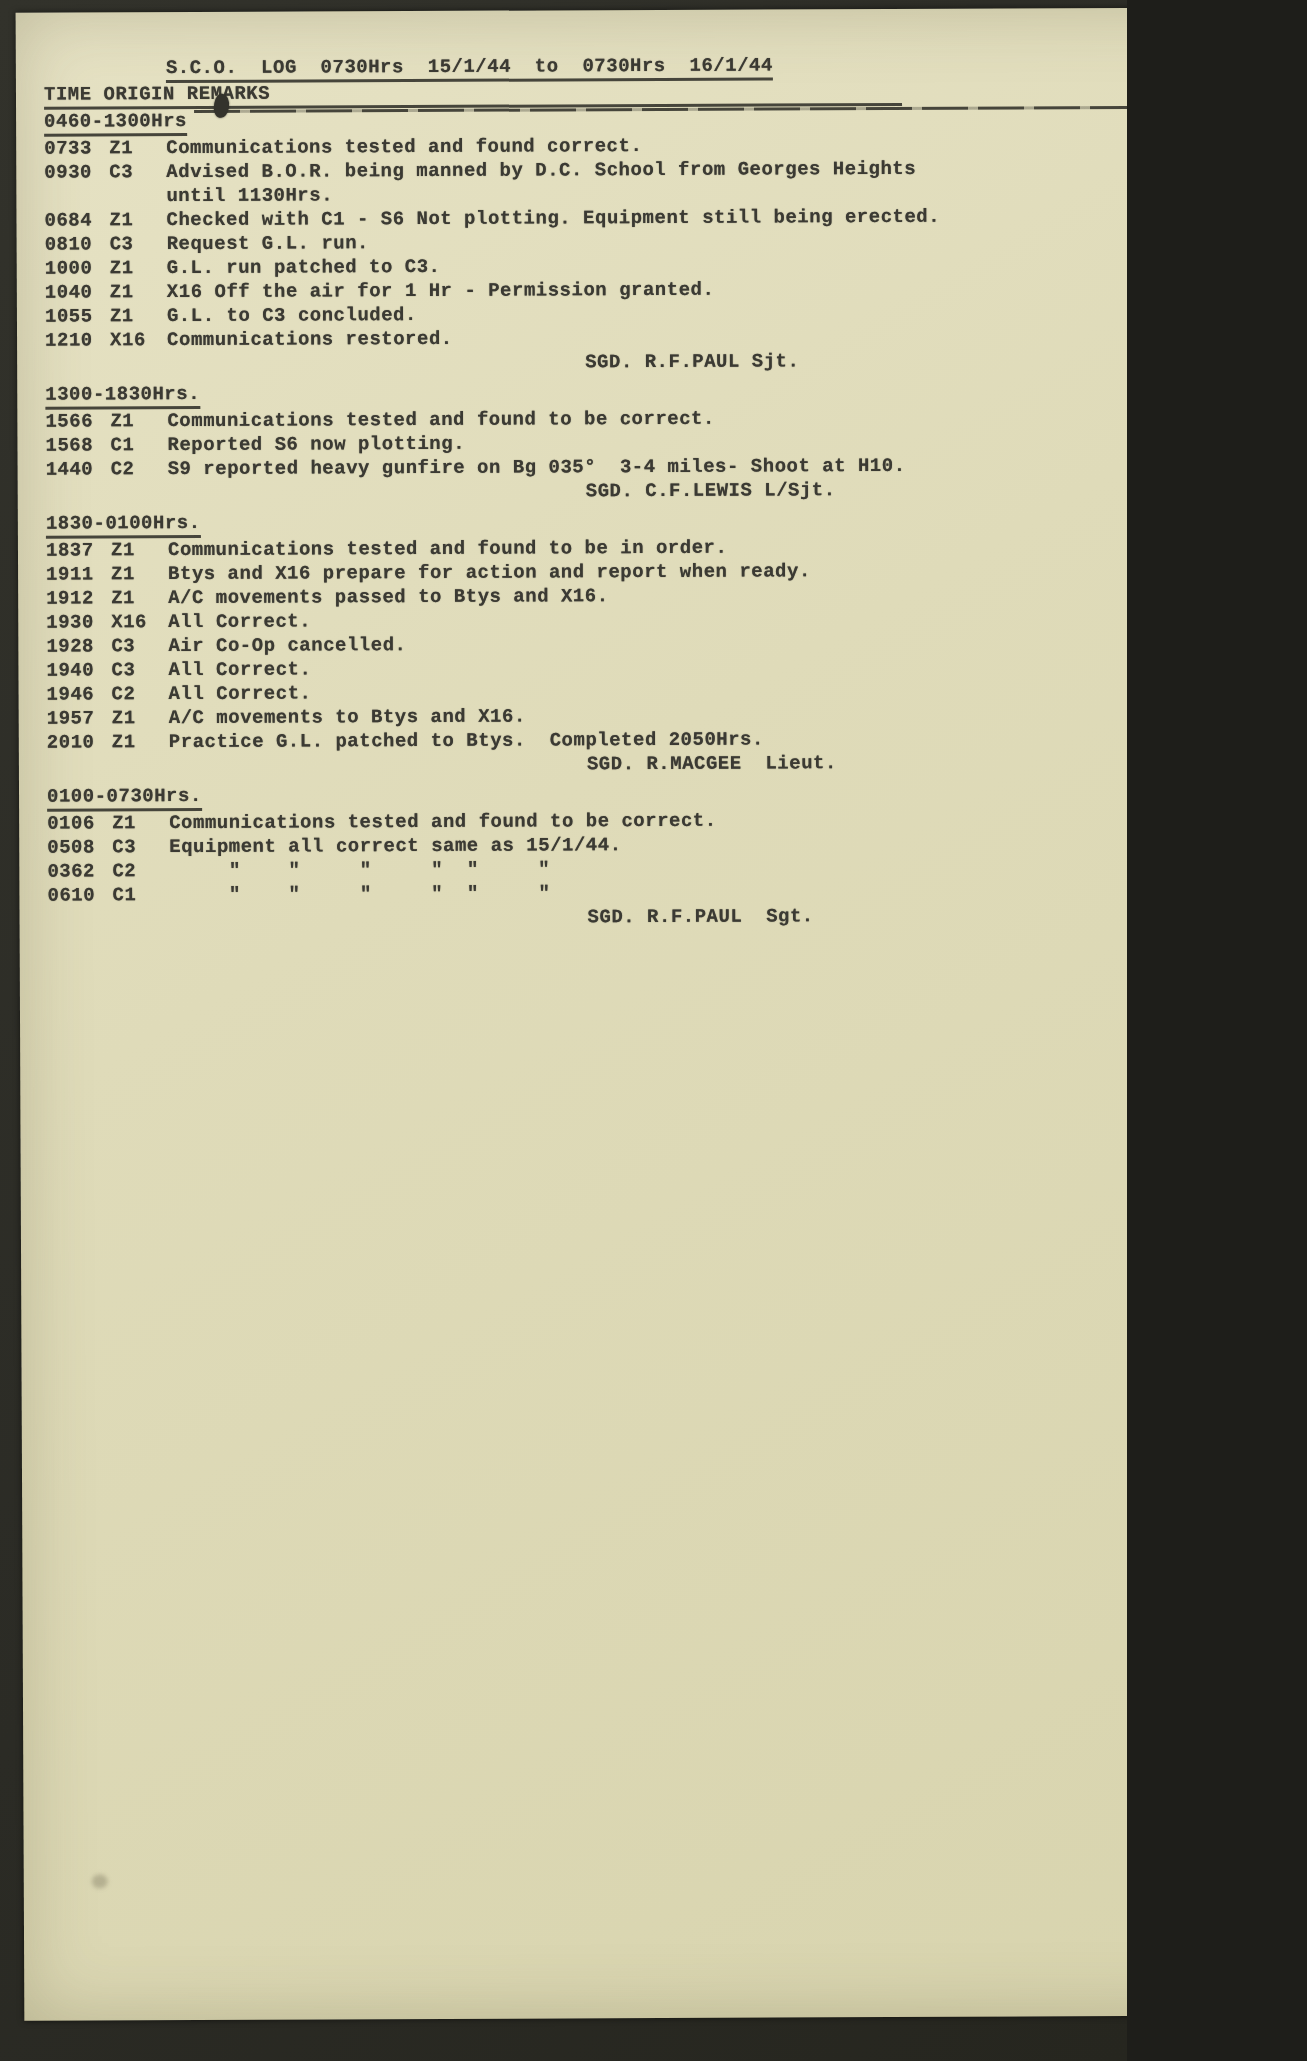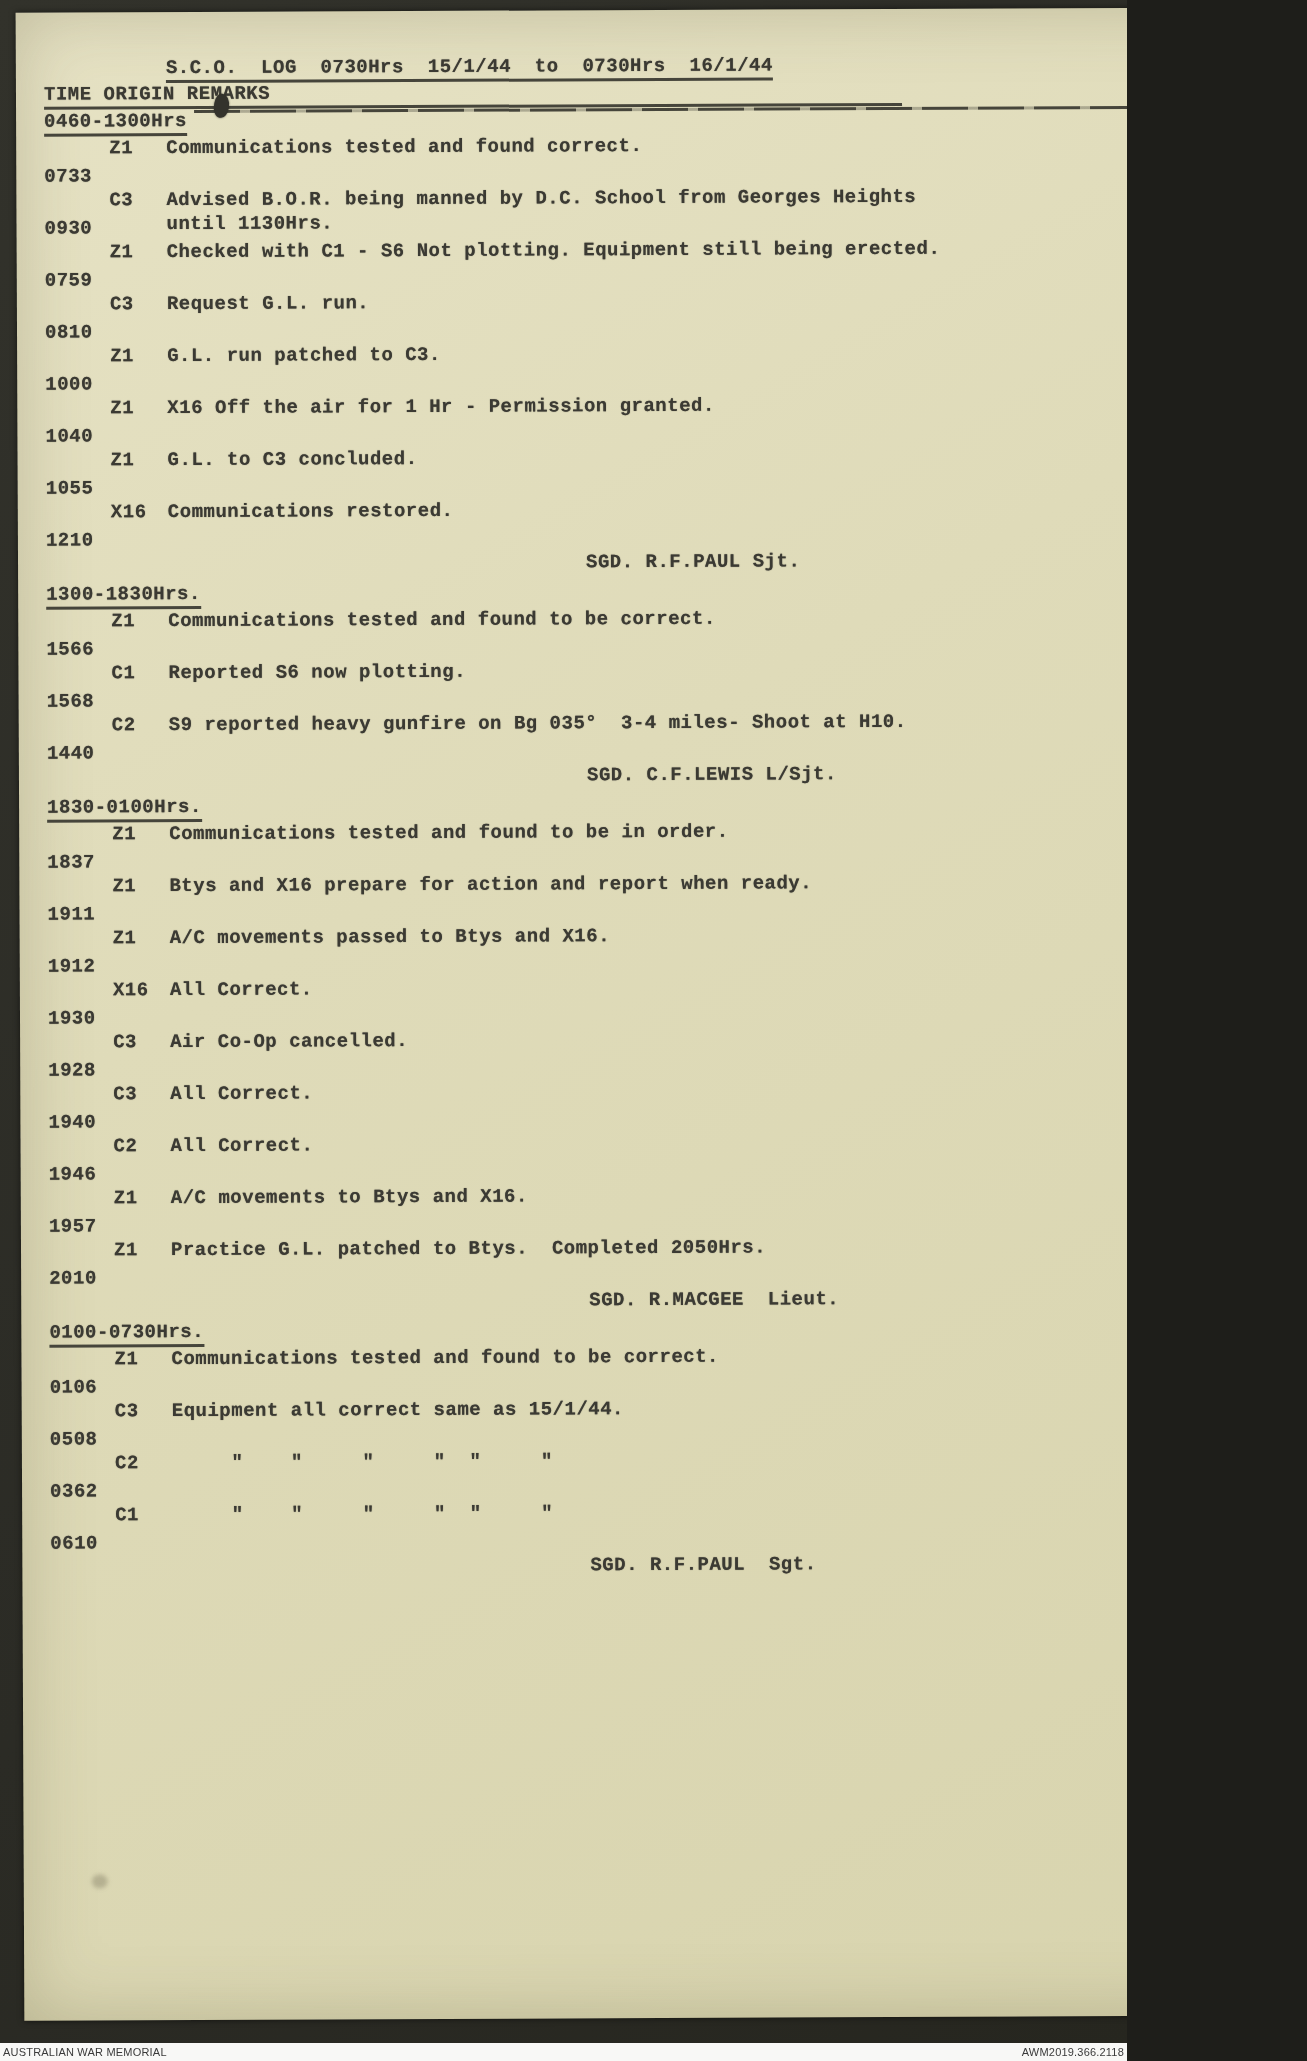--- a/index.html
+++ b/index.html
@@ -38,21 +38,21 @@
   }
   .sec-head-row { height:27px; }
   .section { margin-top:0px; }
   .section + .section { margin-top:6px; }
   .sec-head {
     display:inline-block;
     border-bottom:3px solid #46453b;
     white-space:pre;
   }
   .row { display:flex; }
-  .col-time  { width:65px; flex:none;margin-top:28px; }
+  .col-time  { width:65px; flex:none; }
   .col-origin{ width:57px; flex:none; }
   .col-remark{ white-space:pre-wrap; }
   .sig { margin-left:540px; white-space:pre; }
   .ink-blot {
     position:absolute; left:198px; top:82px; width:15px; height:24px;
     background:#34332c; border-radius:45% 55% 50% 50%;
     transform:rotate(8deg);
     box-shadow:0 0 2px rgba(40,40,34,0.8);
   }
   .smudge {
@@ -88,21 +88,21 @@
             <div class="col-origin">Z1</div>
             <div class="col-remark">Communications tested and found correct.</div>
           </div>
           <div class="row">
             <div class="col-time">0930</div>
             <div class="col-origin">C3</div>
             <div class="col-remark">Advised B.O.R. being manned by D.C. School from Georges Heights
 until 1130Hrs.</div>
           </div>
           <div class="row">
-            <div class="col-time">0759</div>
+            <div class="col-time">0684</div>
             <div class="col-origin">Z1</div>
             <div class="col-remark">Checked with C1 - S6 Not plotting. Equipment still being erected.</div>
           </div>
           <div class="row">
             <div class="col-time">0810</div>
             <div class="col-origin">C3</div>
             <div class="col-remark">Request G.L. run.</div>
           </div>
           <div class="row">
             <div class="col-time">1000</div>
@@ -215,17 +215,13 @@
             <div class="col-time">0610</div>
             <div class="col-origin">C1</div>
             <div class="col-remark">     "    "     "     "  "     "</div>
           </div>
           <div class="sig">SGD. R.F.PAUL  Sgt.</div>
         </div>
       </div>
     <div class="ink-blot"></div>
     <div class="smudge"></div>
   </div>
-  <div class="footer-bar">
-    <span>AUSTRALIAN WAR MEMORIAL</span>
-    <span>AWM2019.366.2118</span>
-  </div>
 </div>
 
 </body></html>

